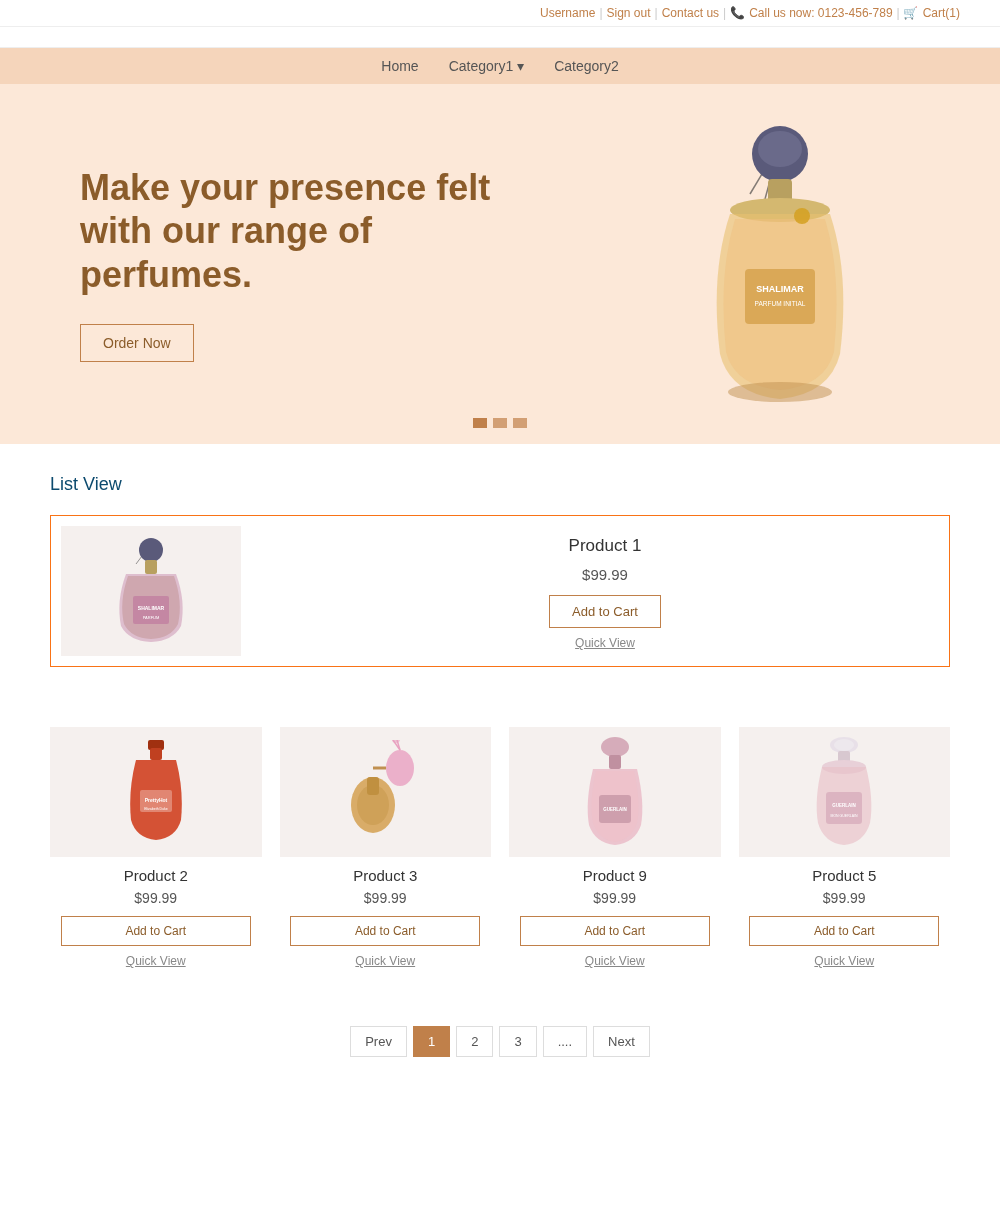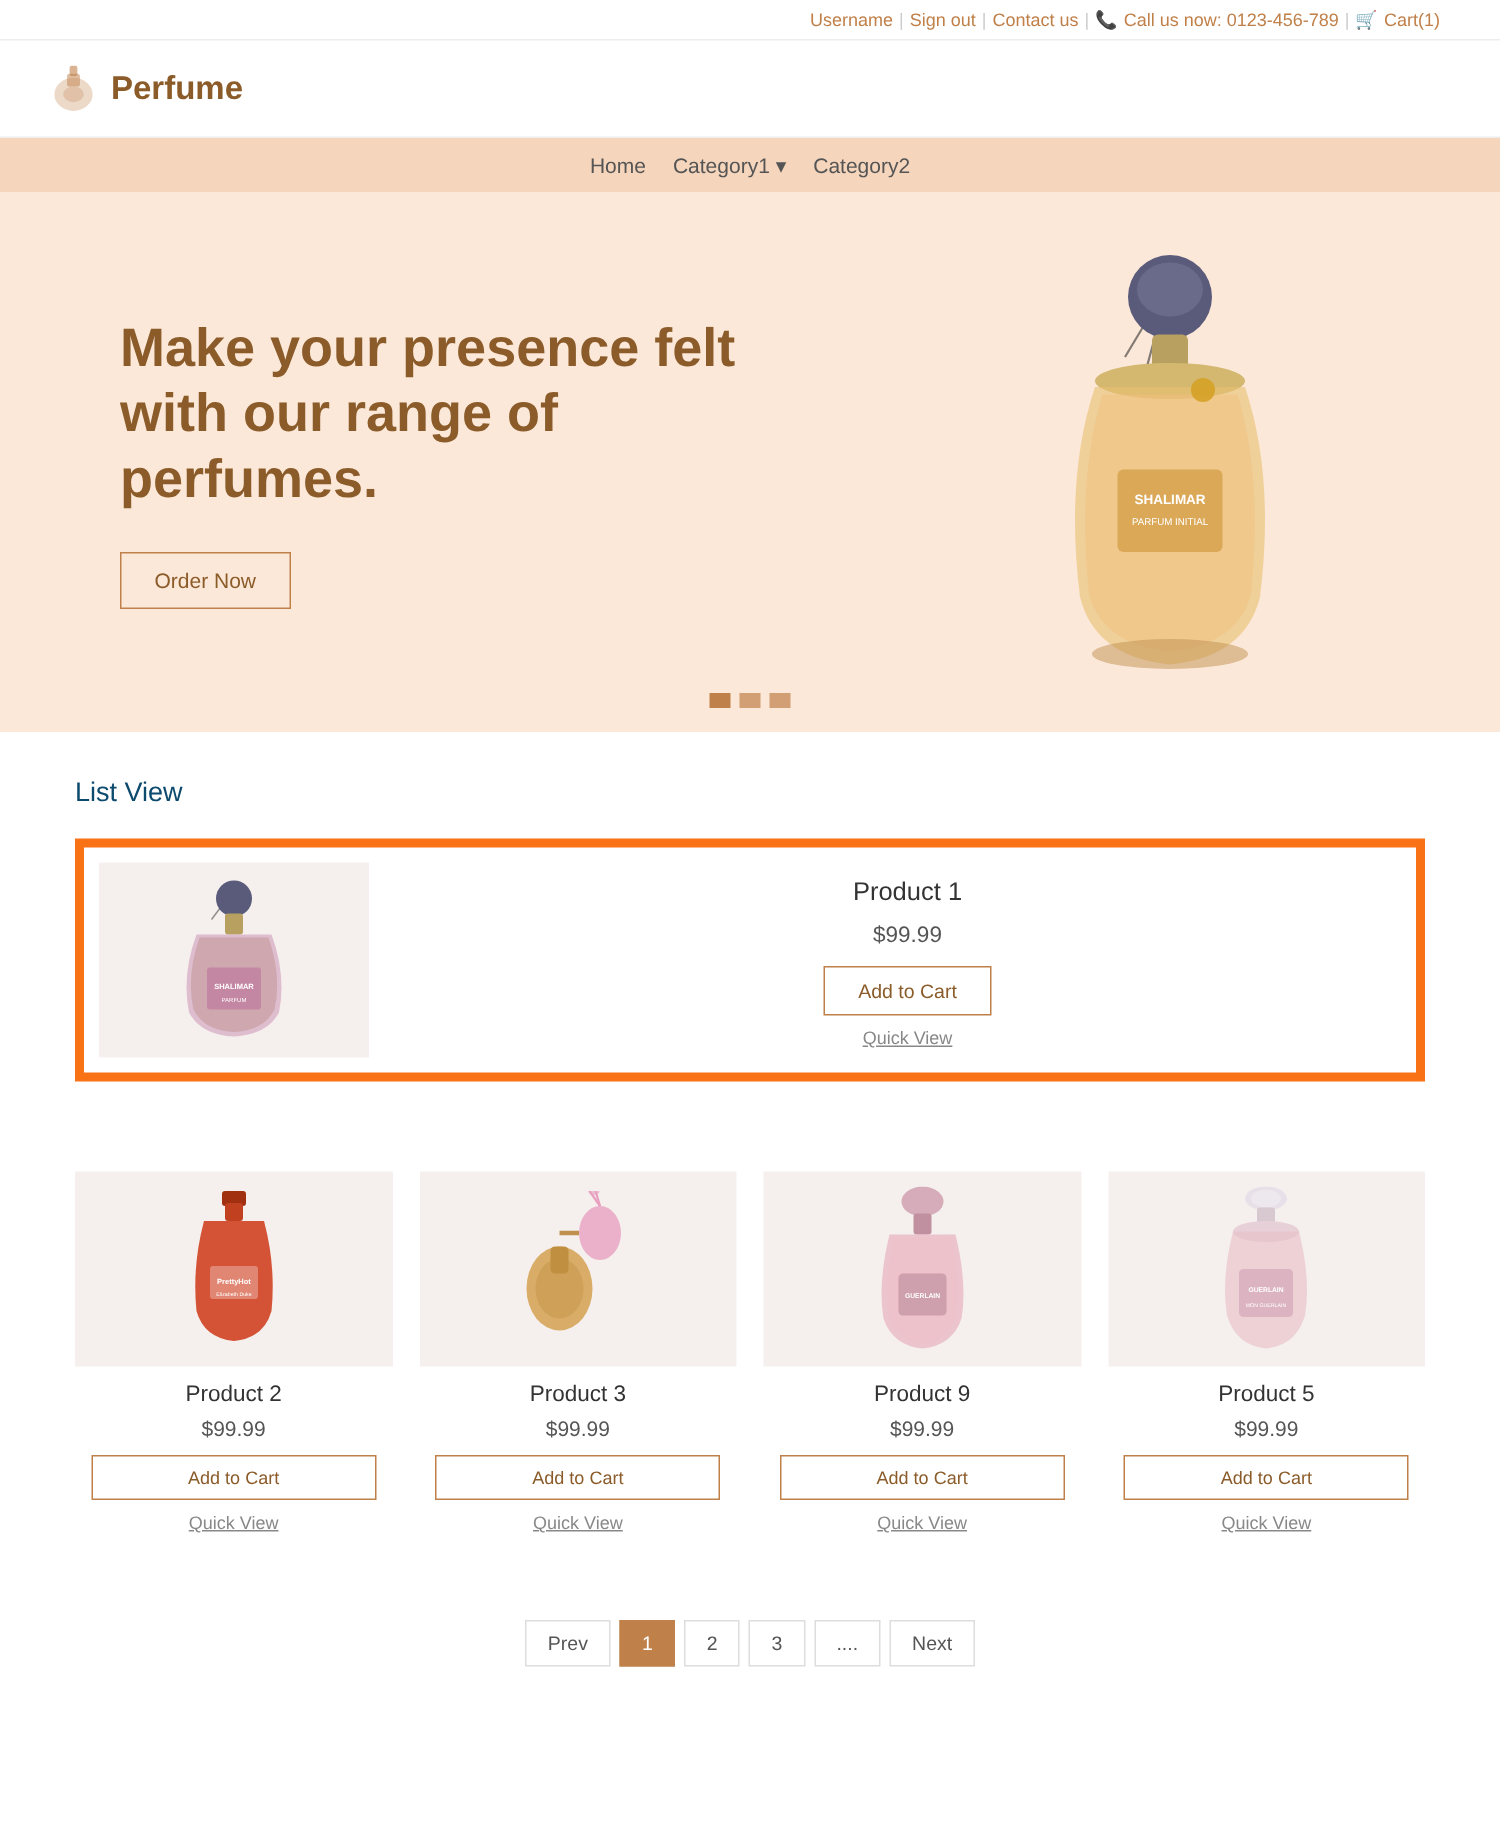--- a/index.html
+++ b/index.html
@@ -56,21 +56,21 @@
       padding: 7px 18px;
       font-size: 13px;
       cursor: pointer;
     }
 
     
     .nav {
       background: #f5d5bb;
       display: flex;
       justify-content: center;
-      gap: 18px;
+      gap: 30px;
       padding: 10px 0;
     }
     .nav a {
       color: #555;
       text-decoration: none;
       font-size: 14px;
     }
 
     
     .hero {
@@ -131,21 +131,21 @@
       color: #0c4a6e;
       margin-bottom: 20px;
       font-weight: normal;
     }
 
     
     .list-item {
       display: flex;
       align-items: flex-start;
       gap: 30px;
-      border: 6px solid #f97316;
+      border: 1px solid #f97316;
       padding: 10px;
     }
     .list-item-img {
       width: 180px;
       height: 130px;
       background: #f5f0ee;
       display: flex;
       align-items: center;
       justify-content: center;
       flex-shrink: 0;
@@ -251,31 +251,20 @@
   <a href="#">Contact us</a>
   <span>|</span>
   <span>📞</span>
   <a href="#">Call us now: 0123-456-789</a>
   <span>|</span>
   <span>🛒</span>
   <a href="#">Cart(1)</a>
 </div>
 
 <div class="header">
-  <a href="#" class="logo">
-    <span class="logo-icon">
-      <svg viewBox="0 0 40 44" fill="none" xmlns="http://www.w3.org/2000/svg">
-        <ellipse cx="20" cy="30" rx="14" ry="12" fill="#c0804a" opacity="0.3" stroke="#c0804a" stroke-width="1.5"></ellipse>
-        <rect x="15" y="14" width="10" height="10" rx="2" fill="#c0804a" opacity="0.5"></rect>
-        <rect x="17" y="8" width="6" height="8" rx="1.5" fill="#c0804a" opacity="0.6"></rect>
-        <ellipse cx="20" cy="30" rx="8" ry="6" fill="#c0804a" opacity="0.25"></ellipse>
-      </svg>
-    </span>
-    <span>Perfume</span>
-  </a>
 </div>
 
 <nav class="nav">
   <a href="#">Home</a>
   <a href="#">Category1 ▾</a>
   <a href="#">Category2</a>
 </nav>
 
 <div class="hero">
   <div class="hero-text">

